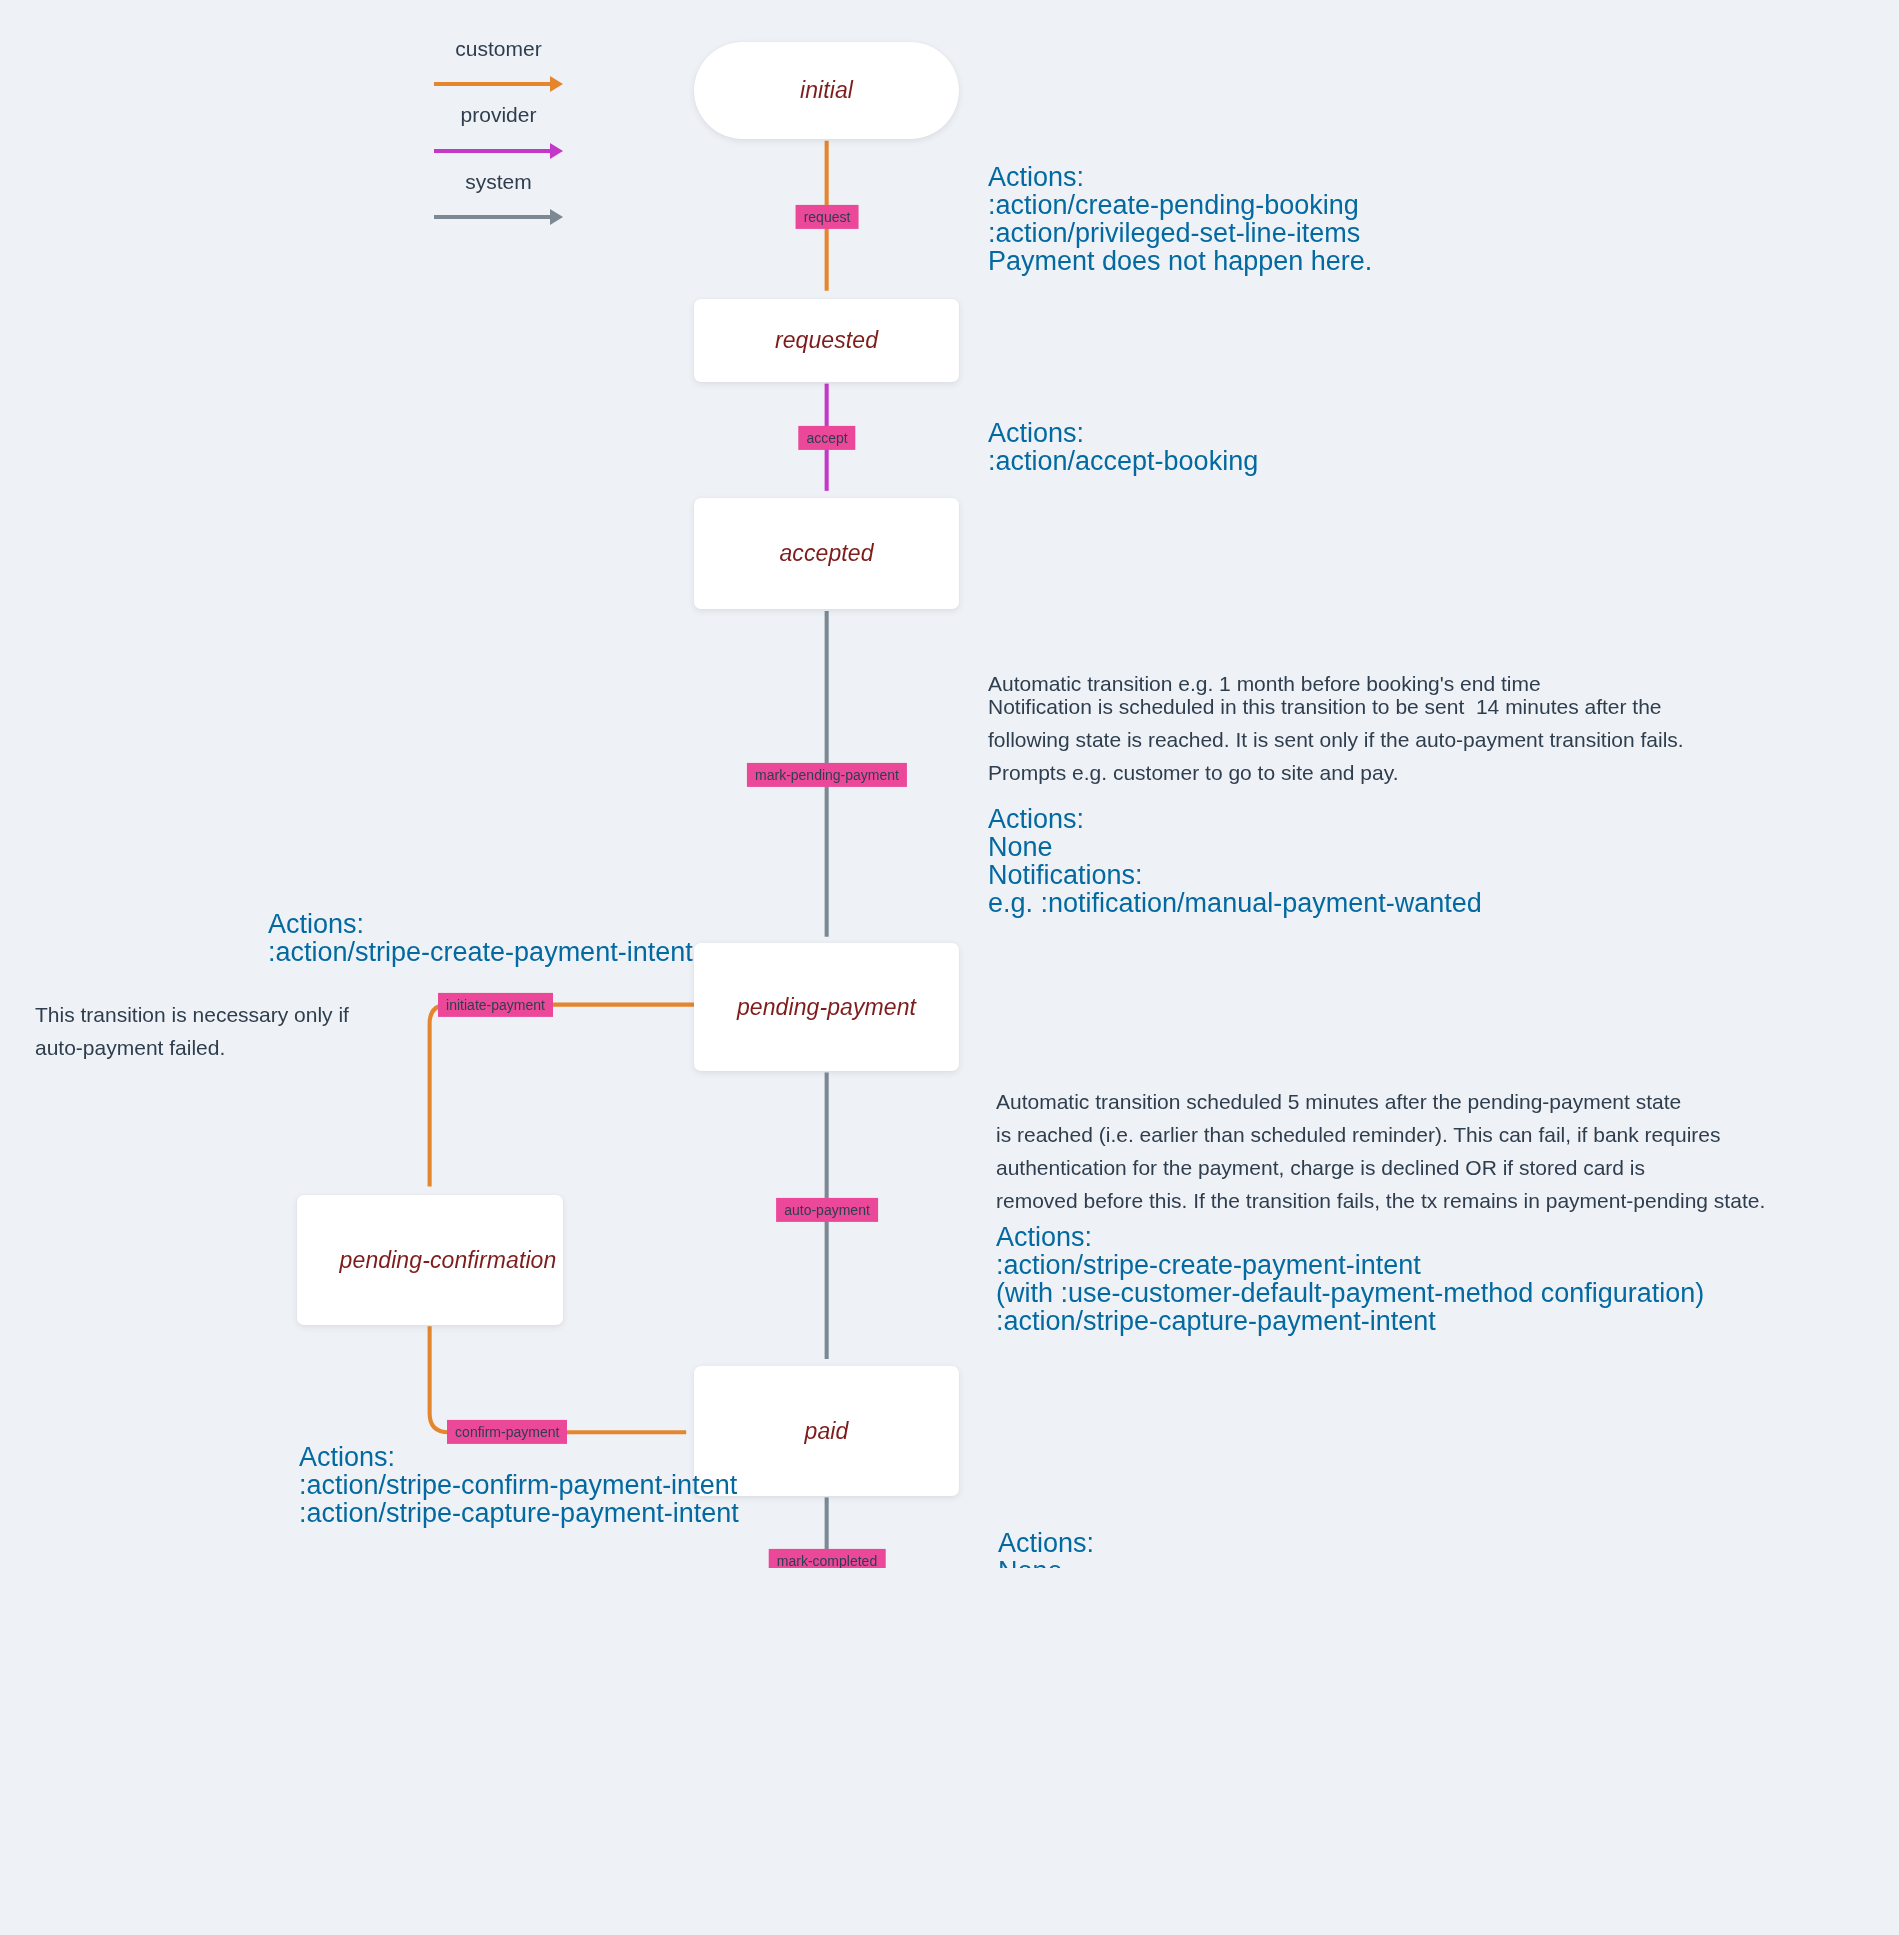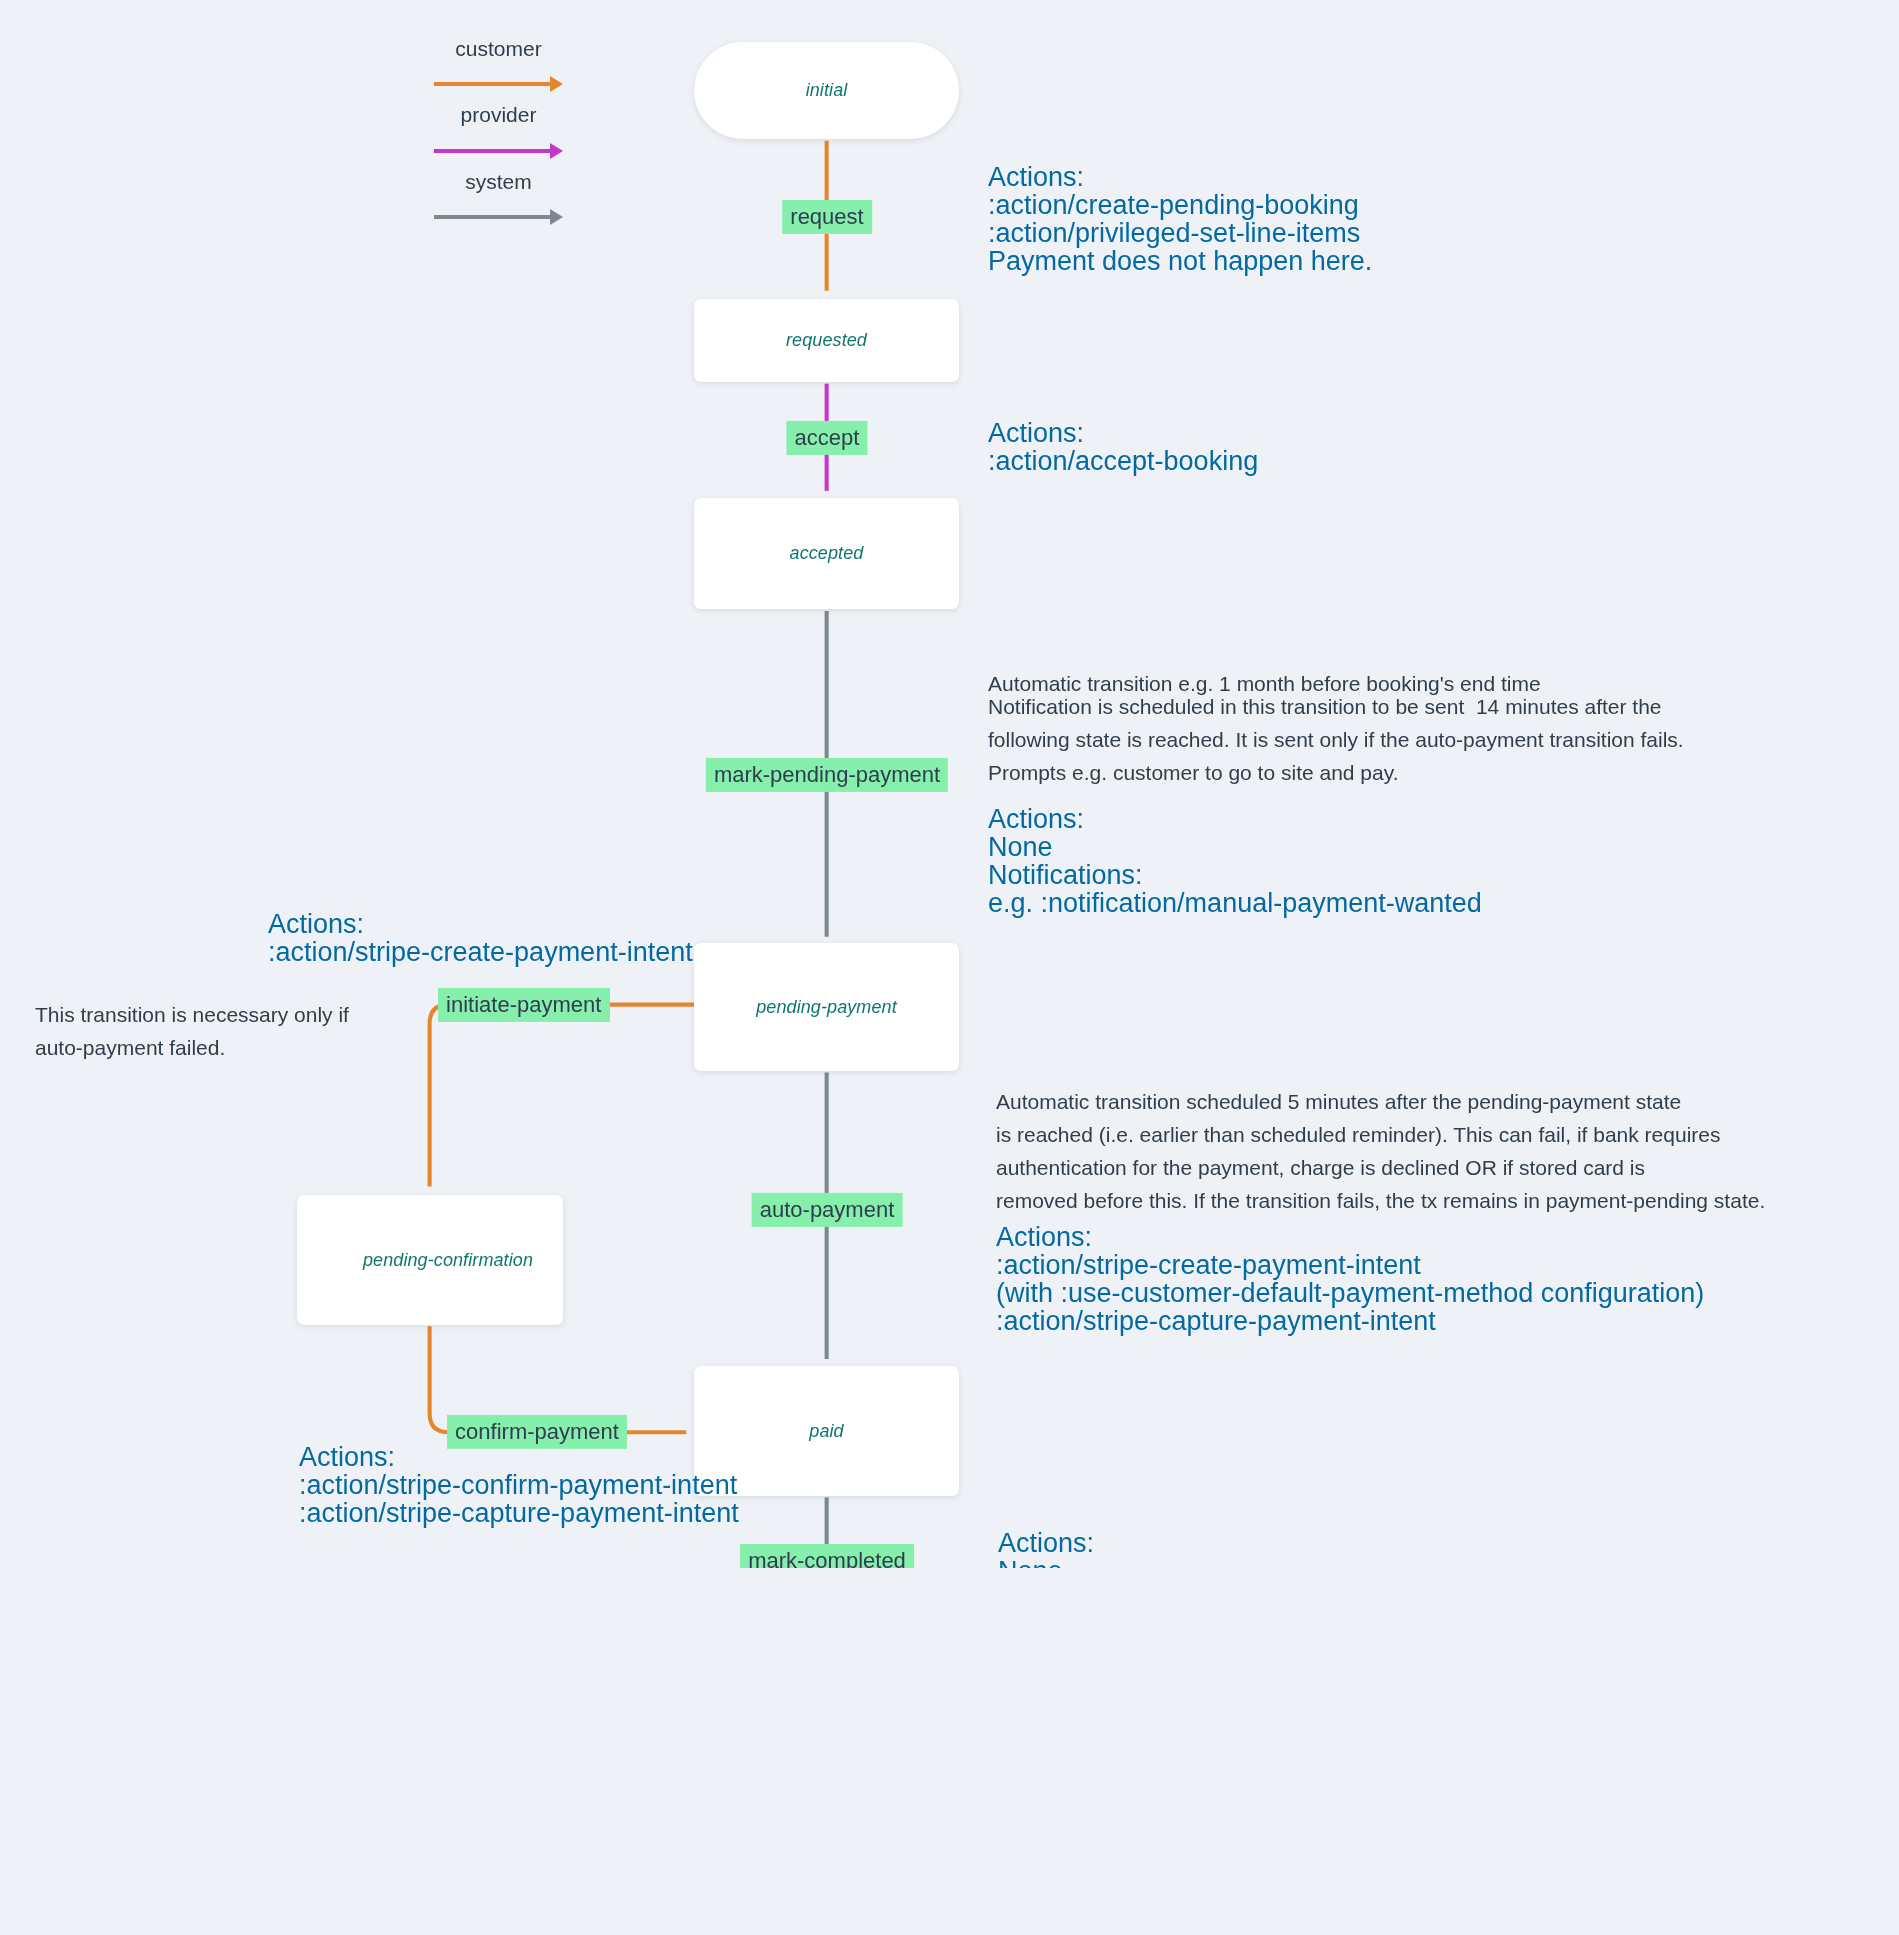--- a/index.html
+++ b/index.html
@@ -19,29 +19,29 @@
   .p-gray   { stroke: #7C8894; }
   .dashed   { stroke-dasharray: 18 16; }
 
   .state {
     position: absolute;
     background: #FFFFFF;
     border-radius: 6.8px;
     box-shadow: 0 2px 6.8px rgba(47,62,78,0.10), 0 0 1.4px rgba(47,62,78,0.06);
     display: flex; align-items: center; justify-content: center;
   }
-  .state .name { font-style: italic; font-size: 18px; font-weight: 500; color: #0f766e; letter-spacing: 0.1px; }
+  .state .name { font-style: italic; font-size: 23px; font-weight: 500; color: #7f1d1d; letter-spacing: 0.1px; }
   .pill { border-radius: 49px; }
 
   .tlabel {
     position: absolute;
     transform: translate(-50%, -50%);
-    background: #86efac;
+    background: #ec4899;
     padding: 4.1px 8.1px;
-    font-size: 22px;
+    font-size: 14px;
     color: #2F3E4E;
     white-space: nowrap;
   }
   .tlabel.side { transform: translateY(-50%); }
 
   .note { position: absolute; white-space: pre-wrap; }
   .note.magenta { color: #0369a1; font-size: 27px; line-height: 28px; }
   .note.dark    { color: #2F3E4E; font-size: 21px; line-height: 33px; }
 
   .legend-label { position: absolute; width: 129px; text-align: center; font-size: 21px; color: #2F3E4E; }

